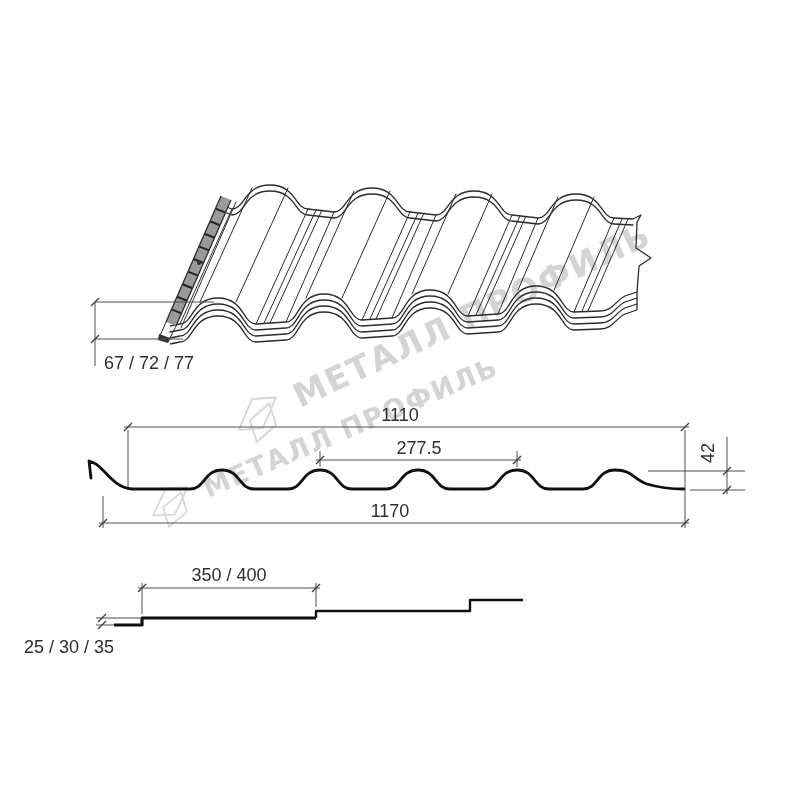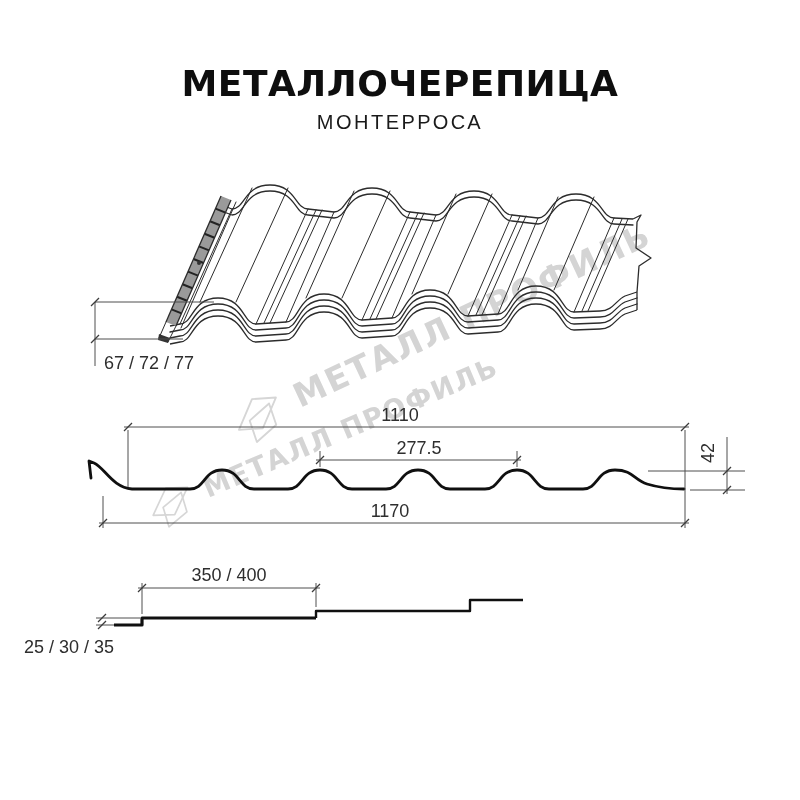--- a/index.html
+++ b/index.html
@@ -21,24 +21,20 @@
   .lblc{text-anchor:middle;}
   .wm{fill:#d4d4d4;font-family:"DejaVu Sans","Liberation Sans",sans-serif;font-weight:700;}
   .wmlogo{stroke:#d6d6d6;stroke-width:3;fill:none;stroke-linejoin:round;}
   .hatch{stroke:#232323;stroke-width:2;}
 </style>
 </head>
 <body>
 
 <div class="stage">
 
-  <div class="hdr">
-    <div class="title">МЕТАЛЛОЧЕРЕПИЦА</div>
-    <div class="subtitle">МОНТЕРРОСА</div>
-  </div>
 
   <svg width="800" height="800" viewBox="0 0 800 800">
 
     <g transform="translate(300,408) rotate(-25)">
       <g transform="translate(-72,-42) scale(0.62)">
         <path class="wmlogo" d="M12,58 L52,22 L88,36 L48,72 Z"></path>
         <path class="wmlogo" d="M30,88 L34,52 L74,40 L70,76 Z"></path>
       </g>
       <text class="wm" x="0" y="0" font-size="33" letter-spacing="2">МЕТАЛЛ ПРОФИЛЬ</text>
     </g>

